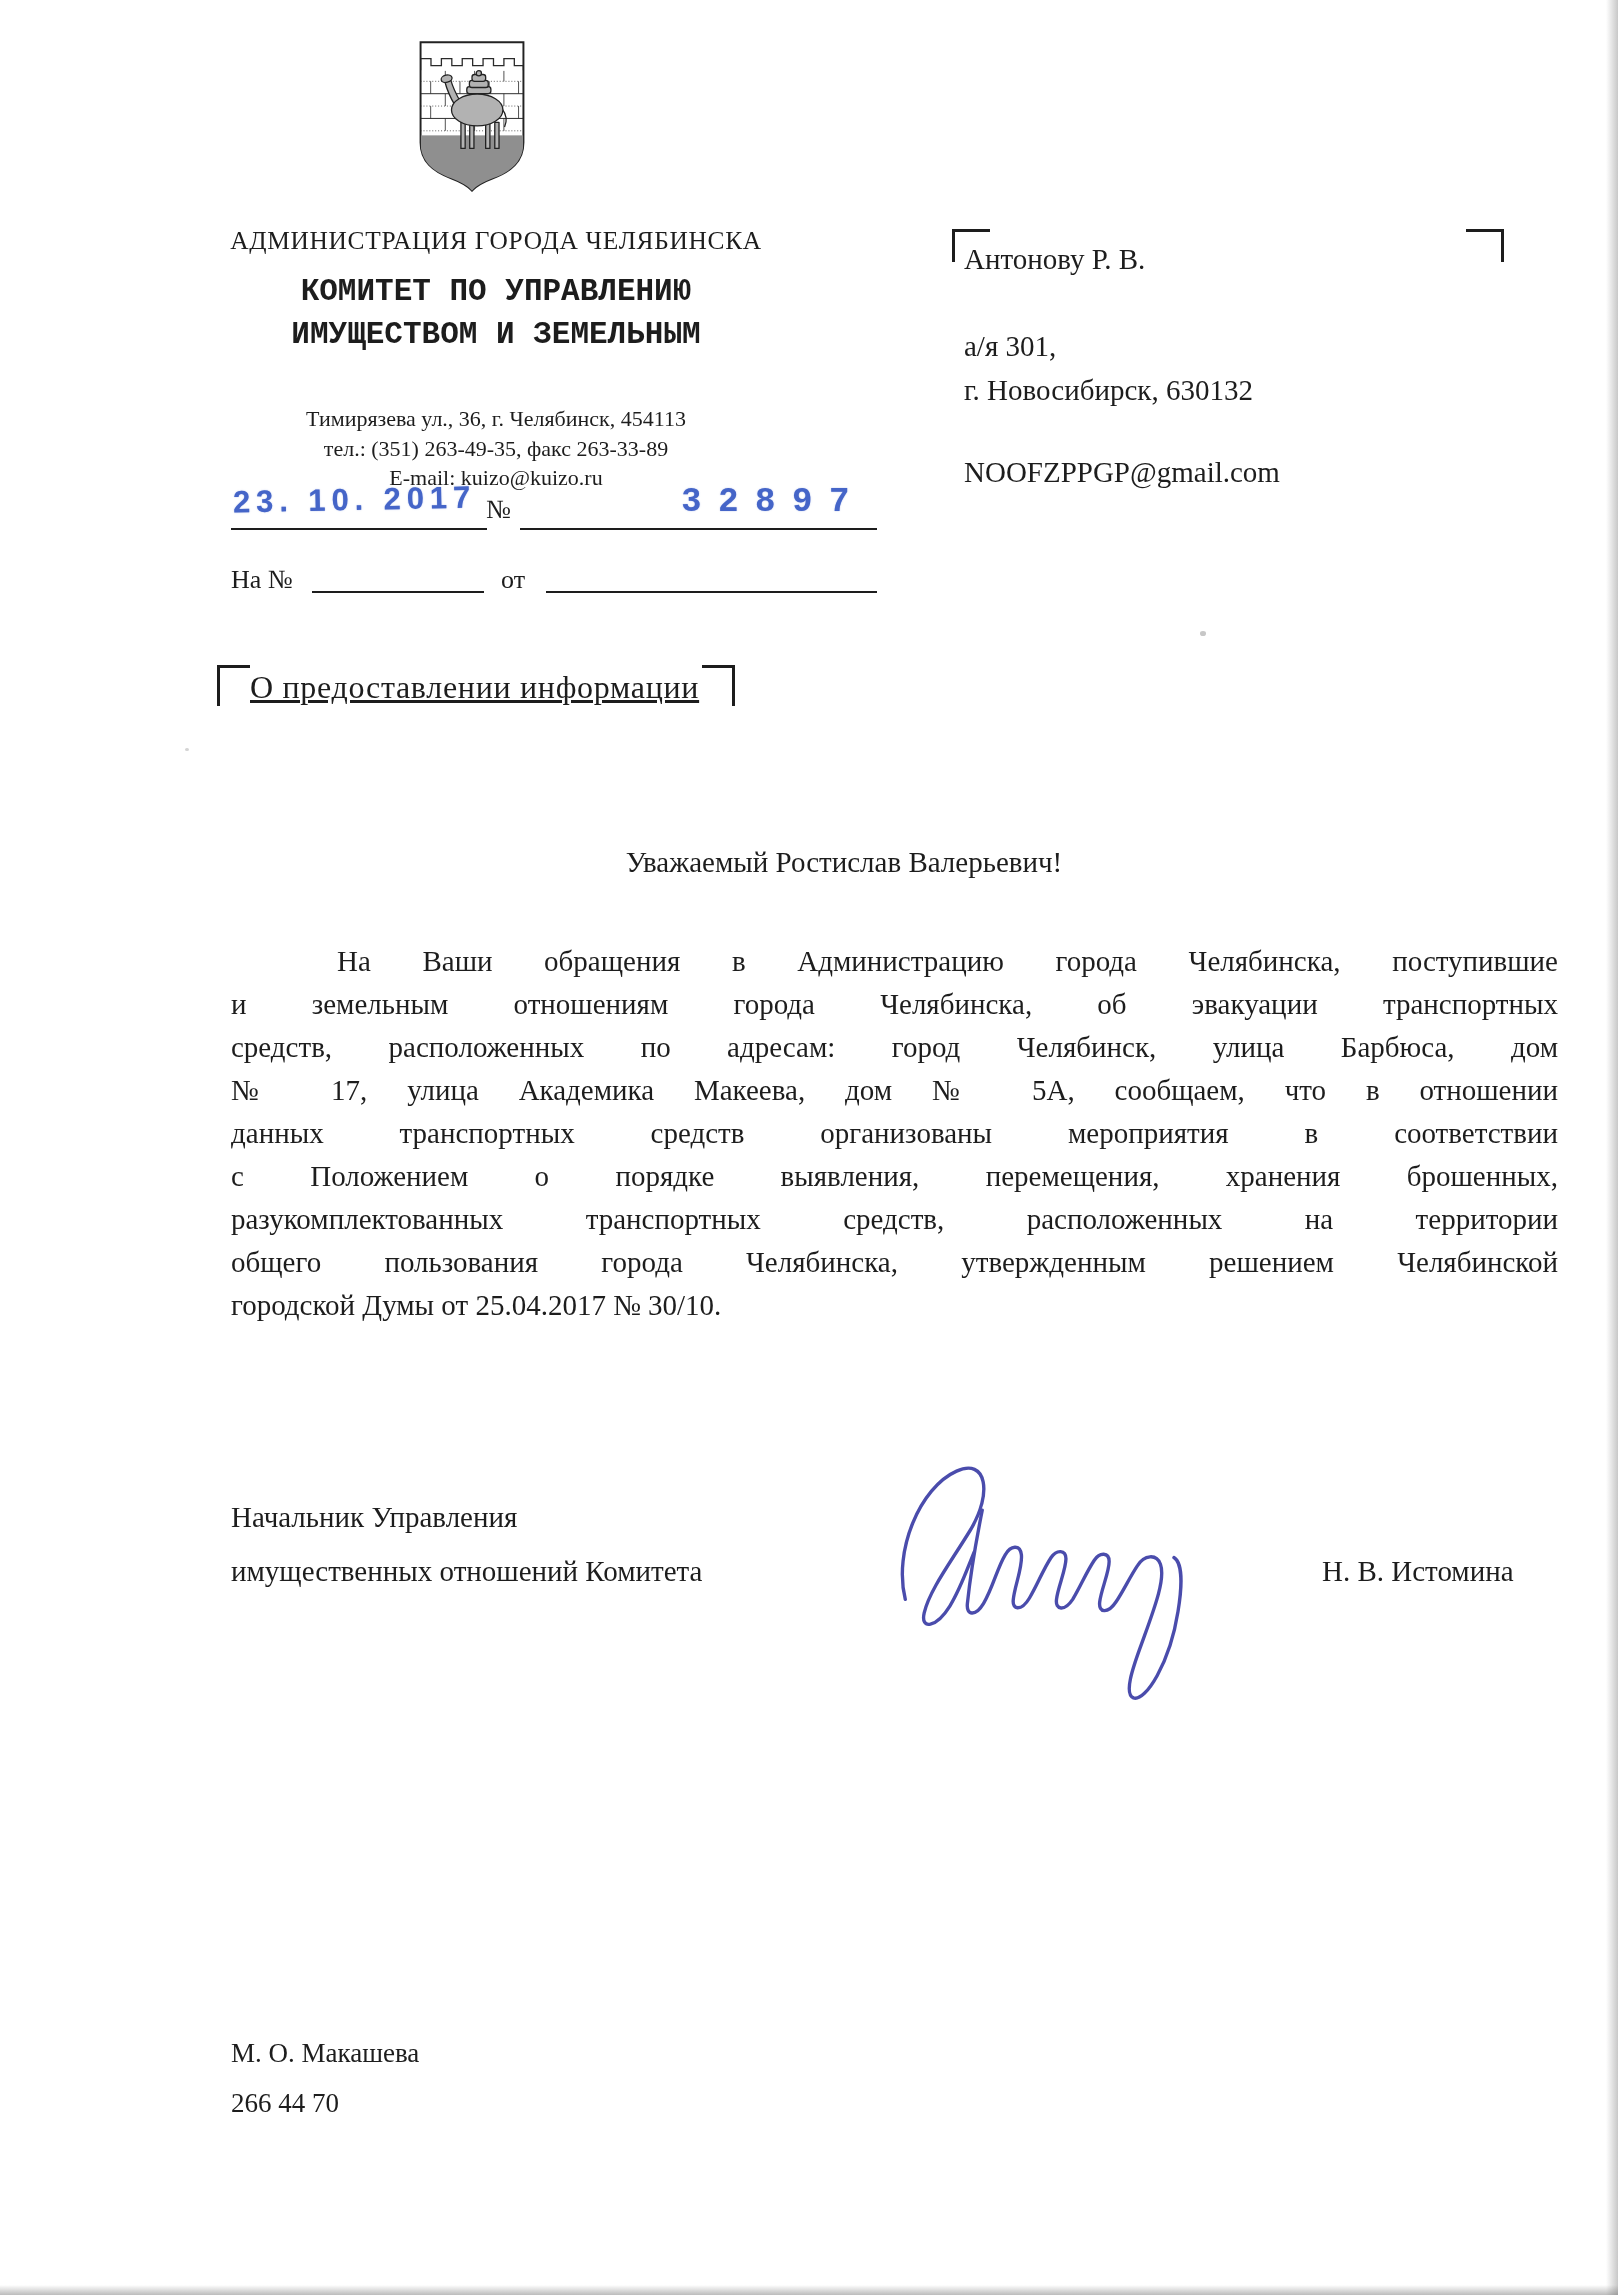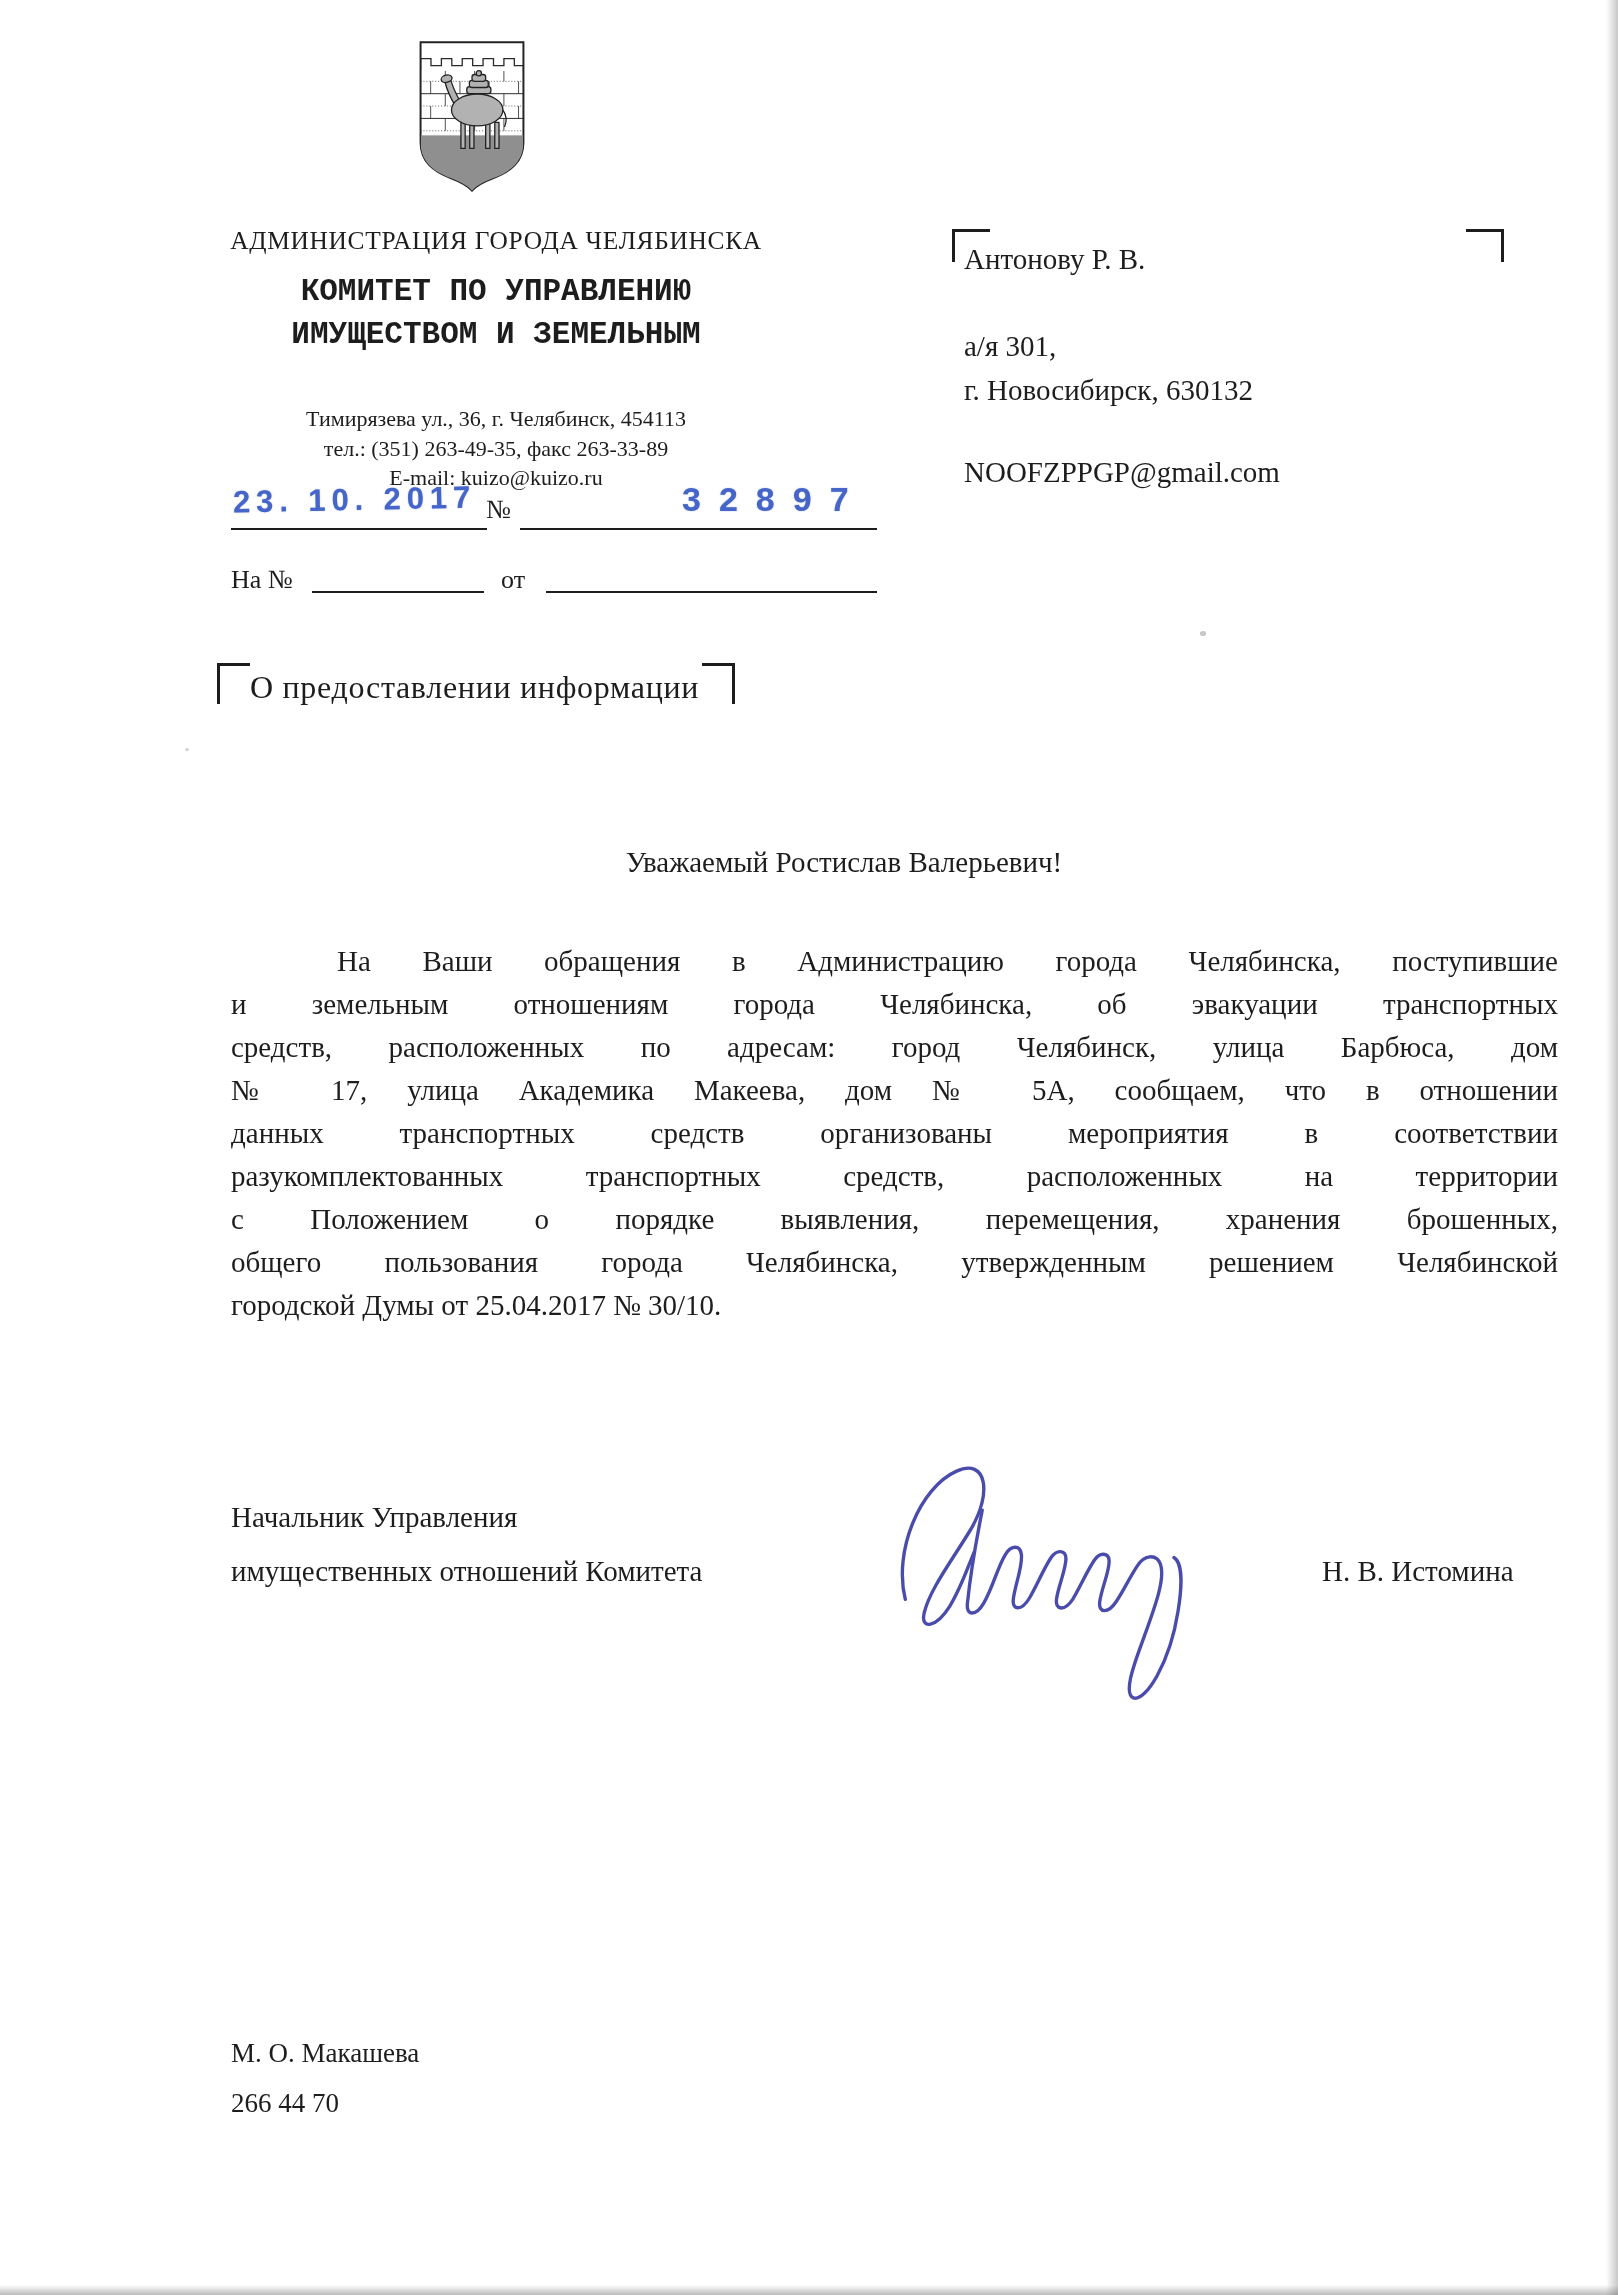--- a/index.html
+++ b/index.html
@@ -41,21 +41,21 @@
   .corner-tr{border-top:3.3px solid #1d1d1d;border-right:3.3px solid #1d1d1d;}
   .rcpt-tl{left:952px;top:229px;}
   .rcpt-tr{left:1466px;top:229px;}
   .rcpt{left:964px;font-size:29px;white-space:nowrap;}
   .rcpt-name{top:243px;}
   .rcpt-box{top:330px;}
   .rcpt-city{top:374px;}
   .rcpt-email{top:456px;}
 
   
-  .subject-wrap{left:217px;top:661px;display:flex;align-items:center;}
+  .subject-wrap{left:217px;top:661px;display:flex;align-items:flex-end;text-decoration:underline;}
   .subject-wrap .corner{width:30px;height:38px;flex:0 0 auto;}
   .subject-text{font-size:32px;letter-spacing:0.7px;margin:7.8px 2.6px 0 0;white-space:nowrap;}
 
   
   .salutation{left:231px;top:846px;width:1226px;text-align:center;font-size:29px;}
   .body-block{left:231px;top:940px;width:1327px;font-size:29px;line-height:43px;}
   .body-line{text-align:justify;text-align-last:justify;height:43px;white-space:nowrap;}
   .body-line.first{text-indent:106px;}
   .body-line.last{text-align-last:left;}
 
@@ -169,22 +169,22 @@
     <div class="corner corner-tr"></div>
   </div>
 
   <div class="abs salutation">Уважаемый Ростислав Валерьевич!</div>
   <div class="abs body-block">
     <div class="body-line first">На Ваши обращения в Администрацию города Челябинска, поступившие</div>
     <div class="body-line">и земельным отношениям города Челябинска, об эвакуации транспортных</div>
     <div class="body-line">средств, расположенных по адресам: город Челябинск, улица Барбюса, дом</div>
     <div class="body-line">№ 17, улица Академика Макеева, дом № 5А, сообщаем, что в отношении</div>
     <div class="body-line">данных транспортных средств организованы мероприятия в соответствии</div>
+    <div class="body-line">с Положением о порядке выявления, перемещения, хранения брошенных,</div>
     <div class="body-line">разукомплектованных транспортных средств, расположенных на территории</div>
-    <div class="body-line">с Положением о порядке выявления, перемещения, хранения брошенных,</div>
     <div class="body-line">общего пользования города Челябинска, утвержденным решением Челябинской</div>
     <div class="body-line last">городской Думы от 25.04.2017 № 30/10.</div>
   </div>
 
   <div class="abs sig-pos sig-pos1">Начальник Управления</div>
   <div class="abs sig-pos sig-pos2">имущественных отношений Комитета</div>
   <svg class="abs sig-svg" width="378" height="284" viewBox="0 0 560 420">
     <g fill="none" stroke="#3b3da5" stroke-width="5" stroke-linecap="round" opacity="0.92">
       <path d="M36,252 C18,180 58,86 112,62 C156,42 166,94 132,150 C104,196 72,238 64,272 C58,298 82,294 102,262 C118,236 128,206 138,182"></path>
       <path d="M150,120 C140,170 132,220 128,258 C126,276 140,278 152,258 C166,234 172,206 184,186 C192,172 206,170 208,186 C210,204 198,232 196,252 C194,268 208,270 220,250 C232,230 240,208 252,190 C260,178 274,178 274,192 C274,208 262,234 260,252 C258,268 272,270 284,252 C296,232 304,212 316,194 C324,182 338,182 338,196 C338,212 326,238 324,256 C322,272 336,274 348,256 C360,238 368,220 380,202 C390,186 408,184 414,200 C422,222 404,268 386,318 C372,356 360,392 374,398 C392,404 428,346 440,270 C448,222 444,196 434,190"></path>

